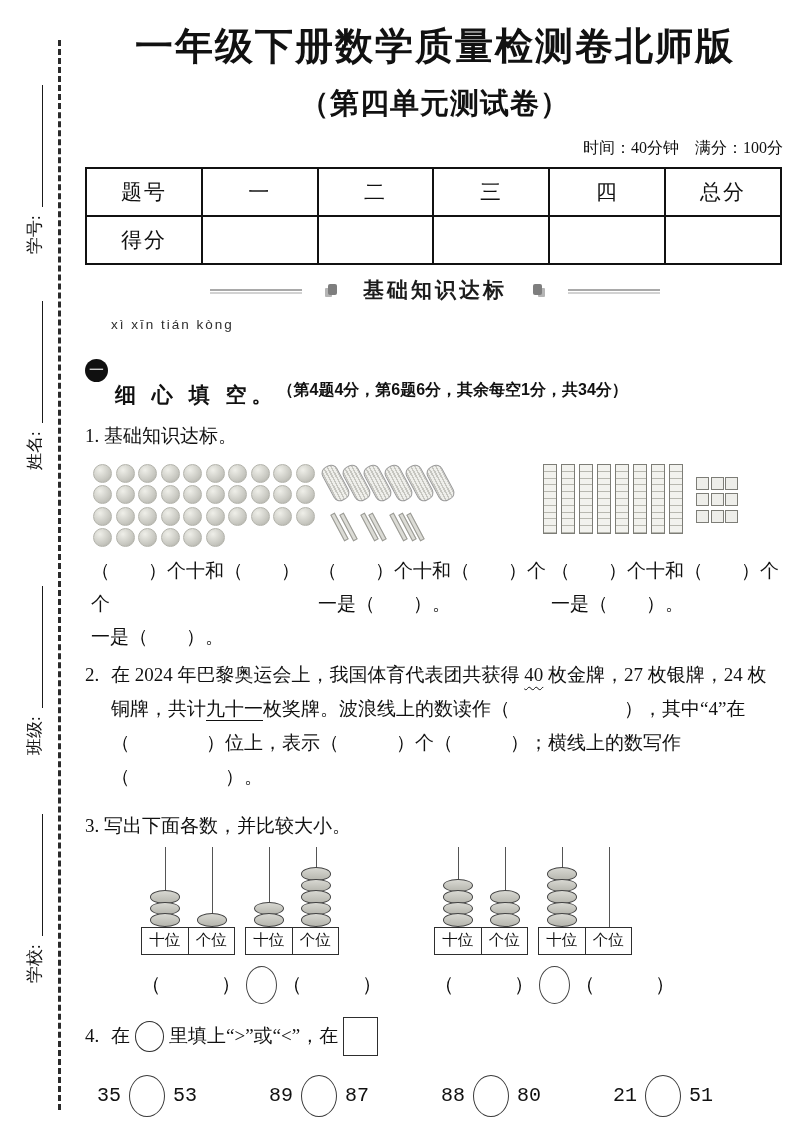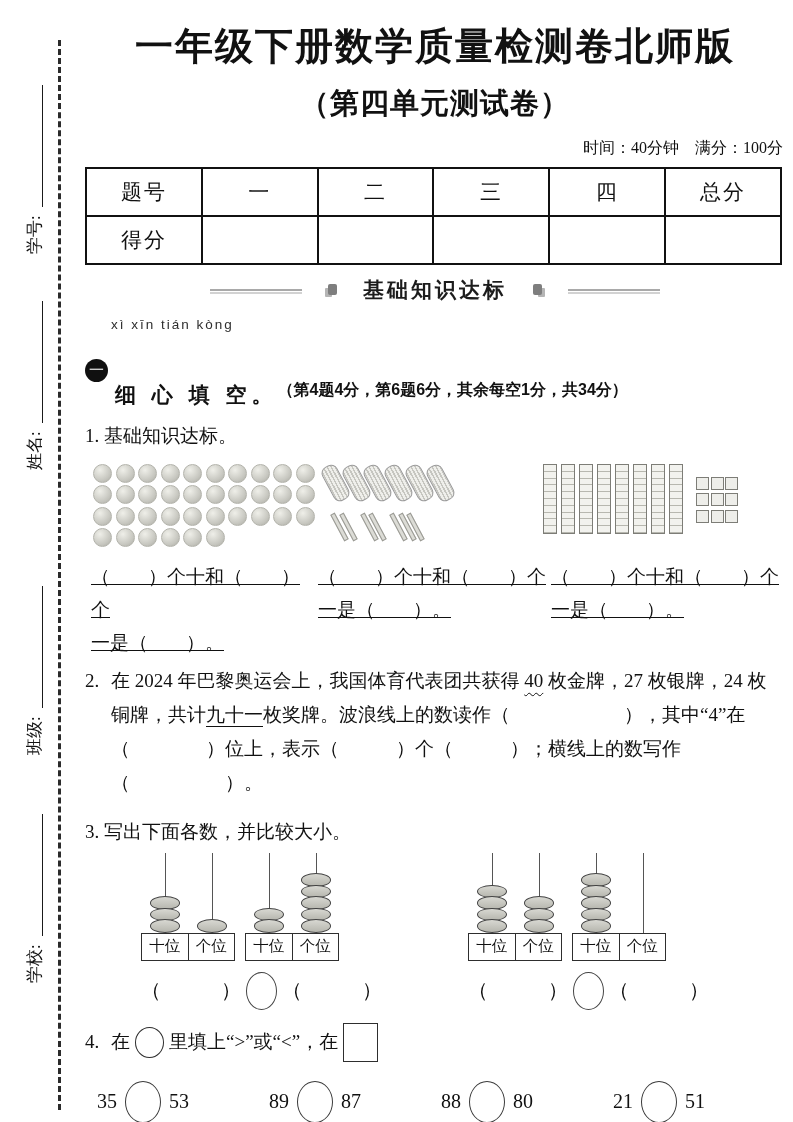--- a/index.html
+++ b/index.html
@@ -45,50 +45,50 @@
           background:repeating-linear-gradient(90deg,#c6c6c0 0 1.5px,#efefeb 1.5px 3.5px);}
   #loose{display:flex;gap:16px;margin:10px 0 0 10px;}
   .stickgrp{display:flex;gap:3.5px;}
   .stick{width:3px;height:28px;background:#dcdcd6;border:0.5px solid #9a9a94;transform:rotate(-28deg);}
   #blocks{position:absolute;left:458px;top:2px;display:flex;align-items:flex-start;gap:13px;}
   #rods{display:flex;gap:4px;}
   .rod{width:12px;height:68px;border:1px solid #7d7d77;
        background:repeating-linear-gradient(180deg,#f2f2ee 0 5.8px,#b7b7af 5.8px 6.8px);}
   #units{display:grid;grid-template-columns:repeat(3,11px);gap:3.5px;margin-top:13px;}
   .unit{width:11px;height:11px;border:1px solid #7d7d77;background:#eeeeea;}
-  .q1-answers{margin-top:10px;display:flex;text-decoration:underline;}
+  .q1-answers{margin-top:4px;display:flex;}
   .q1col{width:233px;font-size:19px;line-height:33px;}
   .q1col:first-child{padding-left:6px;box-sizing:border-box;}
   
   .q2{margin-top:5px;display:flex;font-size:19px;line-height:34px;}
   .qnum{flex:none;width:26px;}
   #q2text{flex:1;margin:0;}
   .wavy{text-decoration:underline;text-decoration-style:wavy;text-decoration-thickness:1px;text-underline-offset:5px;}
   .uline{text-decoration:underline;text-underline-offset:5px;}
   
-  #q3groups{margin-top:8px;display:flex;gap:86px;padding-left:56px;}
+  #q3groups{margin-top:8px;display:flex;gap:52px;padding-left:56px;}
   .abacus-pair{display:flex;gap:10px;}
   .abacus{width:94px;}
   .ab-rods{display:flex;height:80px;justify-content:space-around;}
   .ab-col{position:relative;width:38px;display:flex;flex-direction:column;justify-content:flex-end;align-items:center;}
   .ab-col::before{content:"";position:absolute;left:50%;top:0;bottom:0;width:1.7px;background:#555;}
   .ab-bead{position:relative;z-index:1;width:30px;height:13.5px;border-radius:50%;border:1.6px solid #444;box-sizing:border-box;
            background:linear-gradient(180deg,#d8d8d2,#b6b6ae);margin-top:-2px;}
   .ab-box{display:flex;border:1.7px solid #2e2e2e;width:94px;box-sizing:border-box;}
   .ab-cell{flex:1;height:26px;border-right:1.7px solid #2e2e2e;display:flex;align-items:center;justify-content:center;font-size:15.5px;}
   .ab-cell.last{border-right:none;}
   .cmp-row{margin-top:11px;display:flex;align-items:center;justify-content:center;gap:5px;font-size:20px;}
   .cmp-circle{width:29px;height:36px;border:1.4px solid #444;border-radius:50%;}
   
   .q4head{margin-top:13px;display:flex;align-items:center;font-size:19px;}
   #q4heading{display:flex;align-items:center;gap:5px;flex-wrap:wrap;}
   .inline-circle{width:27px;height:29px;border:1.5px solid #2e2e2e;border-radius:50%;display:inline-block;}
   .inline-square{width:33px;height:37px;border:1.5px solid #2e2e2e;display:inline-block;}
   .q4row{display:flex;margin-top:19px;padding-left:12px;}
-  .q4item{width:173px;display:flex;align-items:center;gap:8px;font-size:20px;}
+  .q4item{width:173px;display:flex;align-items:center;gap:8px;font-size:20px;font-family:Liberation Mono, monospace;}
   .q4circle{width:34px;height:40px;border:1.4px solid #3a3a3a;border-radius:50%;}
   .q4box{width:38px;height:42px;border:1.6px solid #2e2e2e;margin-left:4px;}
 </style>
 </head>
 <body>
 
 <div class="page">
 
   <div class="dashed-rule"></div>
 

